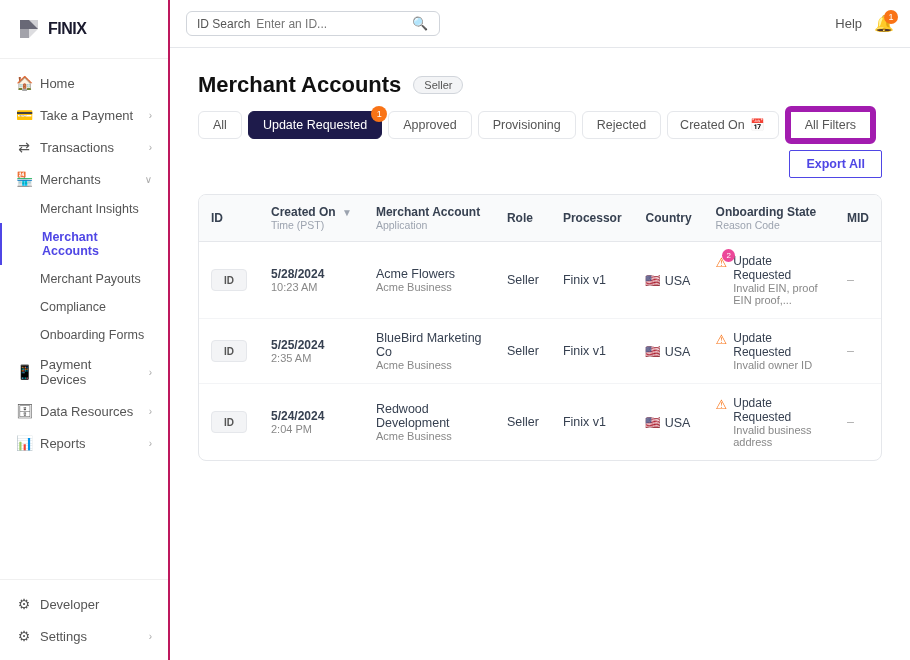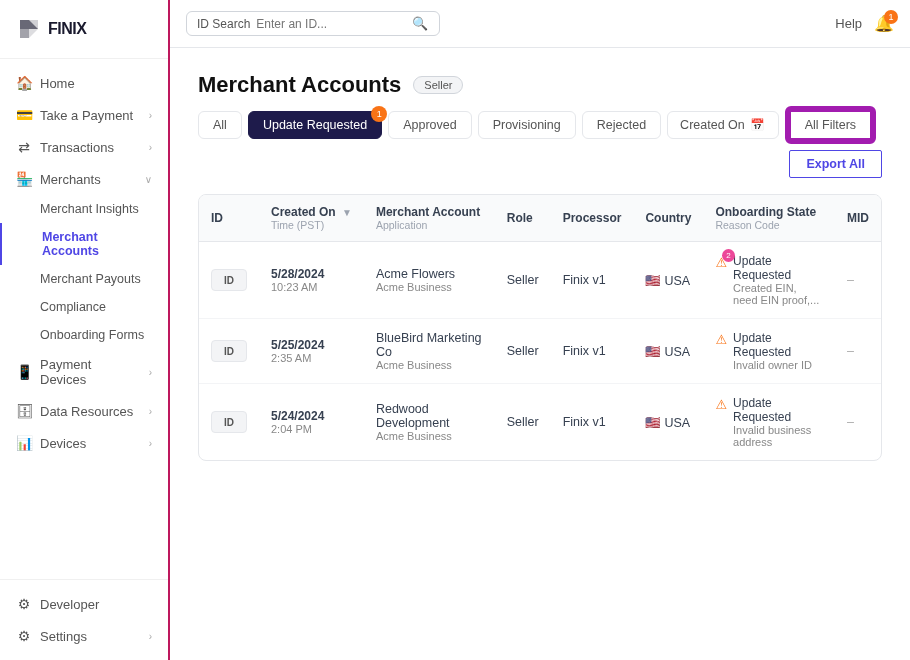--- a/index.html
+++ b/index.html
@@ -146,21 +146,21 @@
     </div>
 
     <div class="nav-item">
       <span class="nav-icon">🗄</span>
       <span>Data Resources</span>
       <span class="chevron">›</span>
     </div>
 
     <div class="nav-item">
       <span class="nav-icon">📊</span>
-      <span>Devices</span>
+      <span>Reports</span>
       <span class="chevron">›</span>
     </div>
   </div>
 
   <div class="sidebar-footer">
     <div class="nav-item">
       <span class="nav-icon">⚙</span>
       <span>Developer</span>
     </div>
     <div class="nav-item">
@@ -254,21 +254,21 @@
     <td>Finix v1</td>
     <td>
       <span>🇺🇸</span>
       <span>USA</span>
     </td>
     <td>
       <div class="onboarding-state">
         <span class="warn-icon" style="position:relative;">⚠<span class="warn-badge">2</span></span>
         <div>
           <div class="onboarding-label">Update Requested</div>
-          <div class="onboarding-reason">Created EIN, need EIN proof,...</div>
+          <div class="onboarding-reason">Invalid EIN, proof EIN proof,...</div>
         </div>
       </div>
     </td>
     <td><span class="dash">–</span></td>
   </tr>
             <tr style="cursor: pointer;">
     <td>
       <div class="cell-id">ID</div>
     </td>
     <td>

